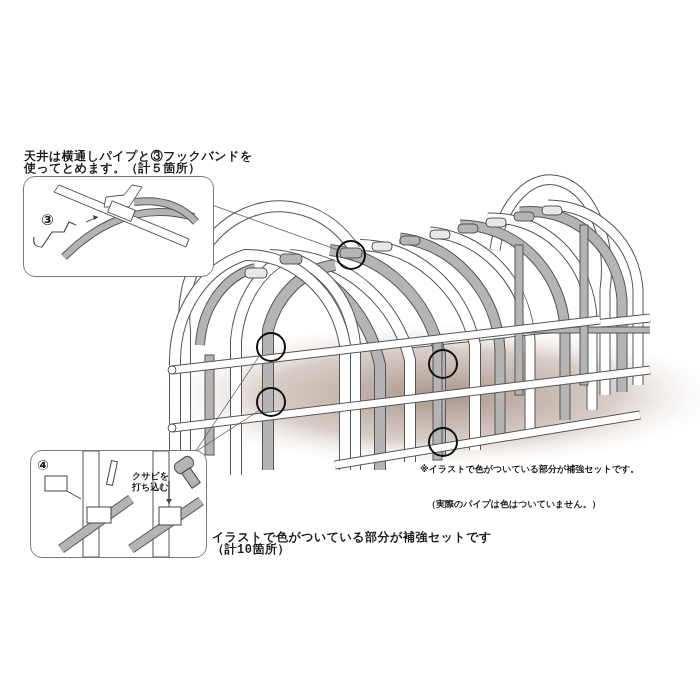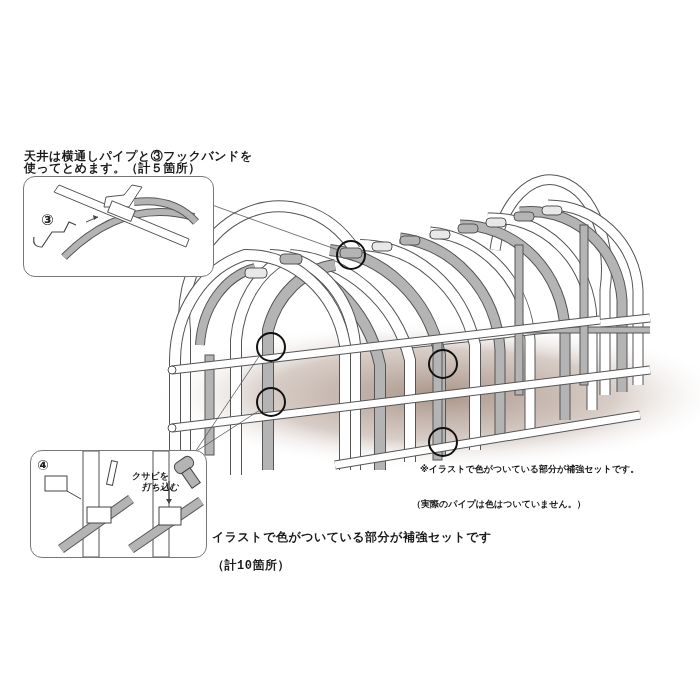--- a/index.html
+++ b/index.html
@@ -176,20 +176,20 @@
     <rect x="78" y="10" width="6" height="24" fill="#fff" stroke="#444" transform="rotate(12 81 22)"></rect>
 
     <rect x="143" y="8" width="20" height="12" rx="5" fill="#b4b4b4" stroke="#444" transform="rotate(-35 153 14)"></rect>
     <rect x="155" y="18" width="10" height="18" fill="#b4b4b4" stroke="#444" transform="rotate(-35 160 27)"></rect>
 
     <line x1="138" y1="30" x2="138" y2="50" stroke="#444"></line>
     <polygon points="135,48 141,48 138,53" fill="#444"></polygon>
   </svg>
   <div class="abs" style="left:6px; top:6px; font-size:14px; font-weight:bold; color:#222;">④</div>
   <div class="abs small" style="left:101px; top:20px;">クサビを</div>
-  <div class="abs small" style="left:111px; top:31px;font-style:italic;">打ち込む</div>
+  <div class="abs small" style="left:101px; top:31px;">打ち込む</div>
 </div>
 
 <div class="abs caption" style="left:212px; top:532px;">イラストで色がついている部分が補強セットです</div>
-<div class="abs caption" style="left:212px; top:560px;">（計10箇所）</div>
+<div class="abs caption" style="left:212px; top:544px;">（計10箇所）</div>
 
 <div class="abs small" style="left:420px; top:464px;">※イラストで色がついている部分が補強セットです。</div>
-<div class="abs small" style="left:412px; top:499px;">（実際のパイプは色はついていません。）</div>
+<div class="abs small" style="left:427px; top:499px;">（実際のパイプは色はついていません。）</div>
 
 </body></html>

